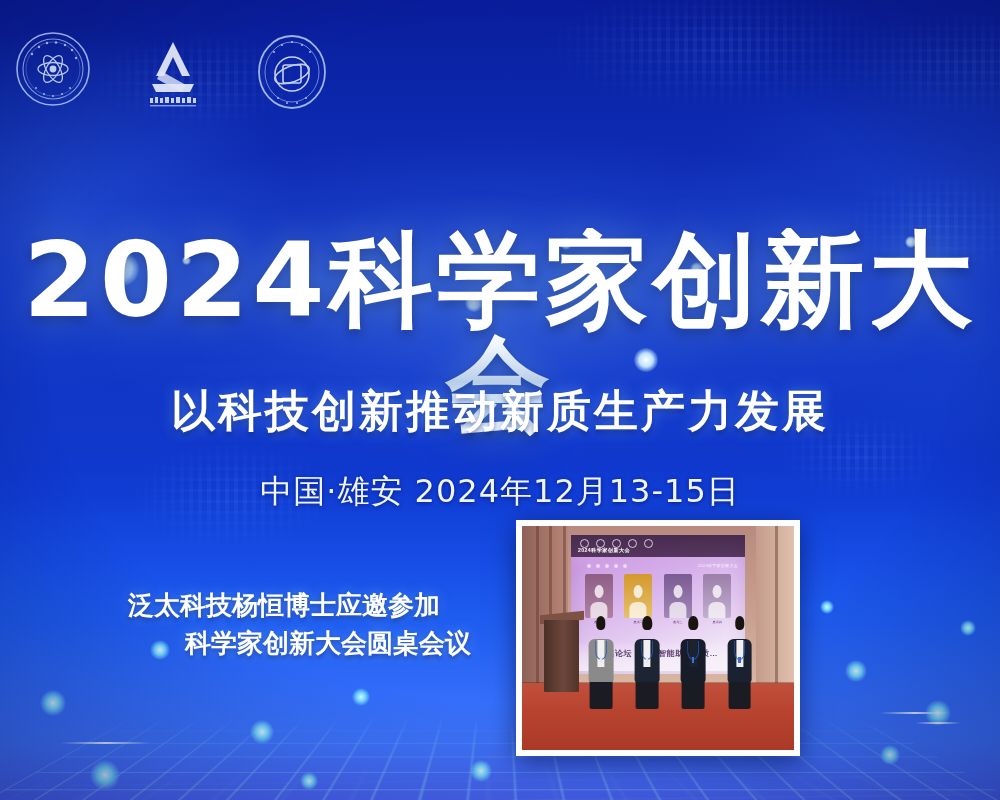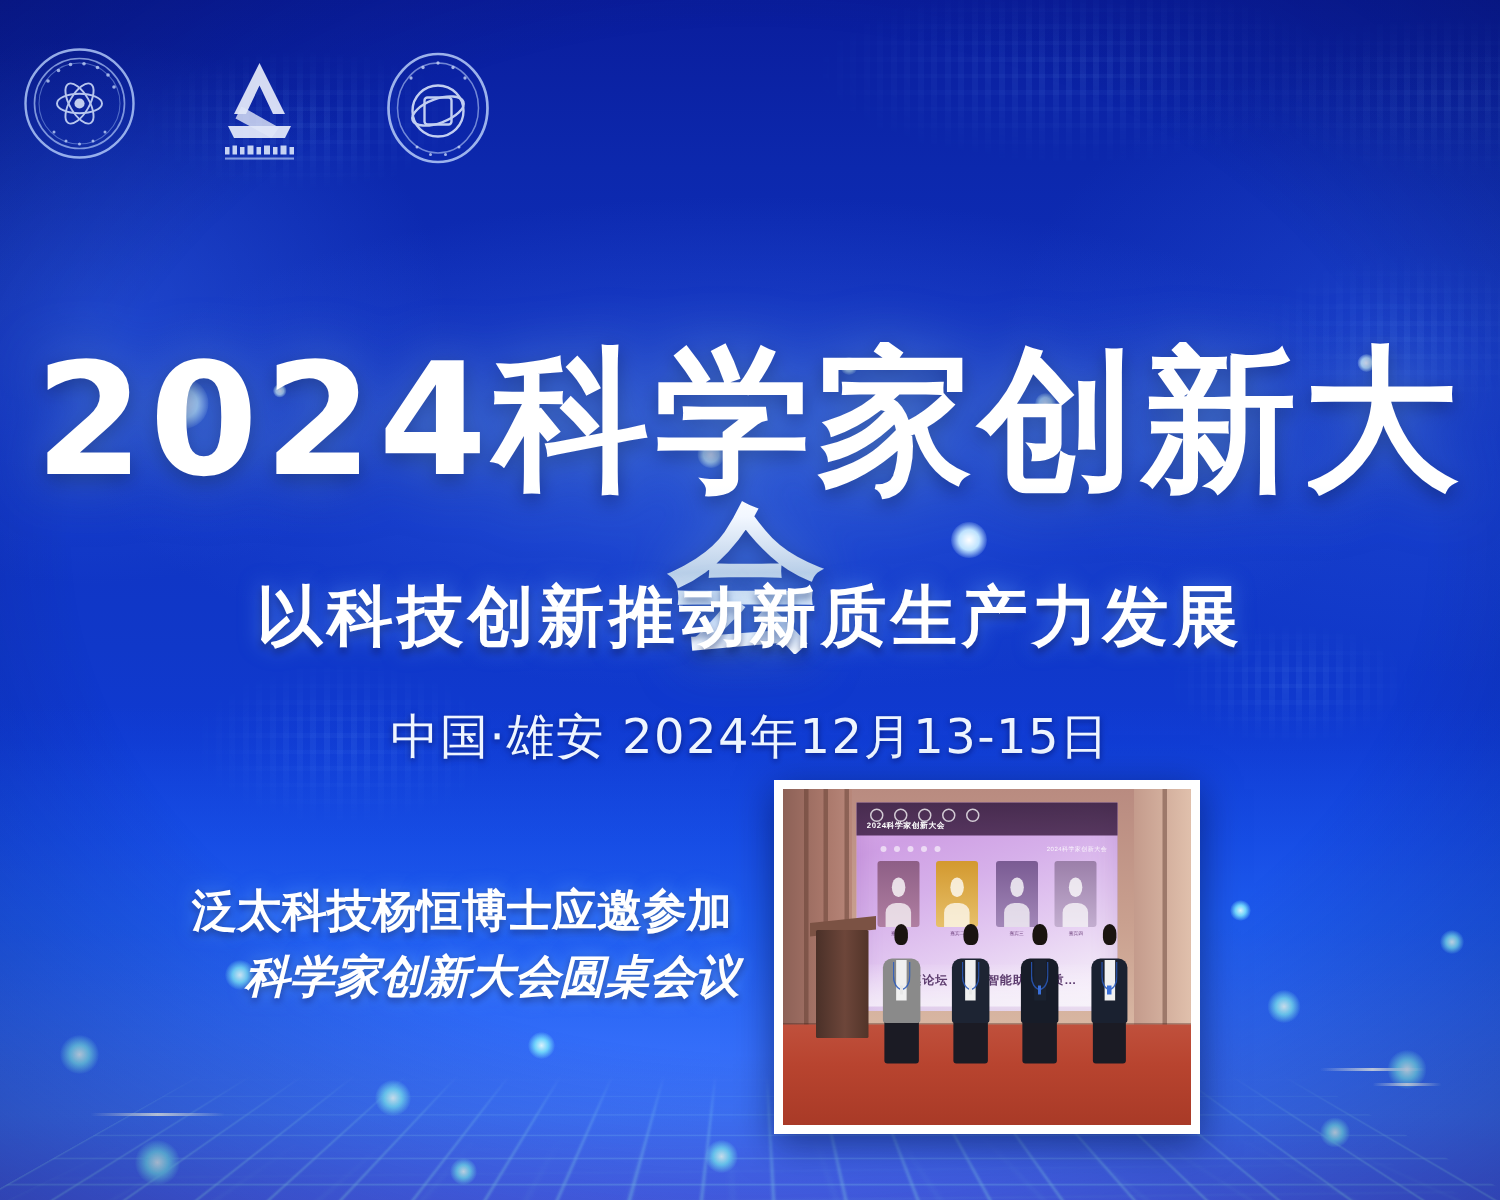--- a/index.html
+++ b/index.html
@@ -118,25 +118,25 @@
   .dateline{
     position:absolute;top:470px;left:0;right:0;text-align:center;
     font-size:32px;font-weight:500;letter-spacing:1px;color:#eef5ff;
     text-shadow:0 1px 4px rgba(2,12,70,.6);
     font-family:"DejaVu Sans","Liberation Sans",sans-serif;
   }
 
   
   .caption{
     position:absolute;left:128px;top:586px;width:400px;
-    font-size:30px;font-weight:700;color:#ffffff;line-height:1.48;
+    font-size:26px;font-weight:700;color:#ffffff;line-height:1.48;
     text-shadow:0 0 12px rgba(110,180,255,.6), 0 2px 5px rgba(2,12,70,.6);
     font-family:"DejaVu Sans","Liberation Sans",sans-serif;
   }
-  .caption .l2{display:block;text-align:center;font-style:italic;}
+  .caption .l2{display:block;text-align:center;}
   .caption .l1{display:block;}
 
   
   .photo{
     position:absolute;left:516px;top:520px;width:284px;height:236px;
     background:#ffffff;padding:6px;box-sizing:border-box;
     box-shadow:0 6px 24px rgba(0,10,60,.55);
   }
   .photo-inner{position:relative;width:100%;height:100%;overflow:hidden;
     background:linear-gradient(180deg,#b98b80 0%,#c9a08f 40%,#d8b6a2 70%,#e4c7b2 100%);}

